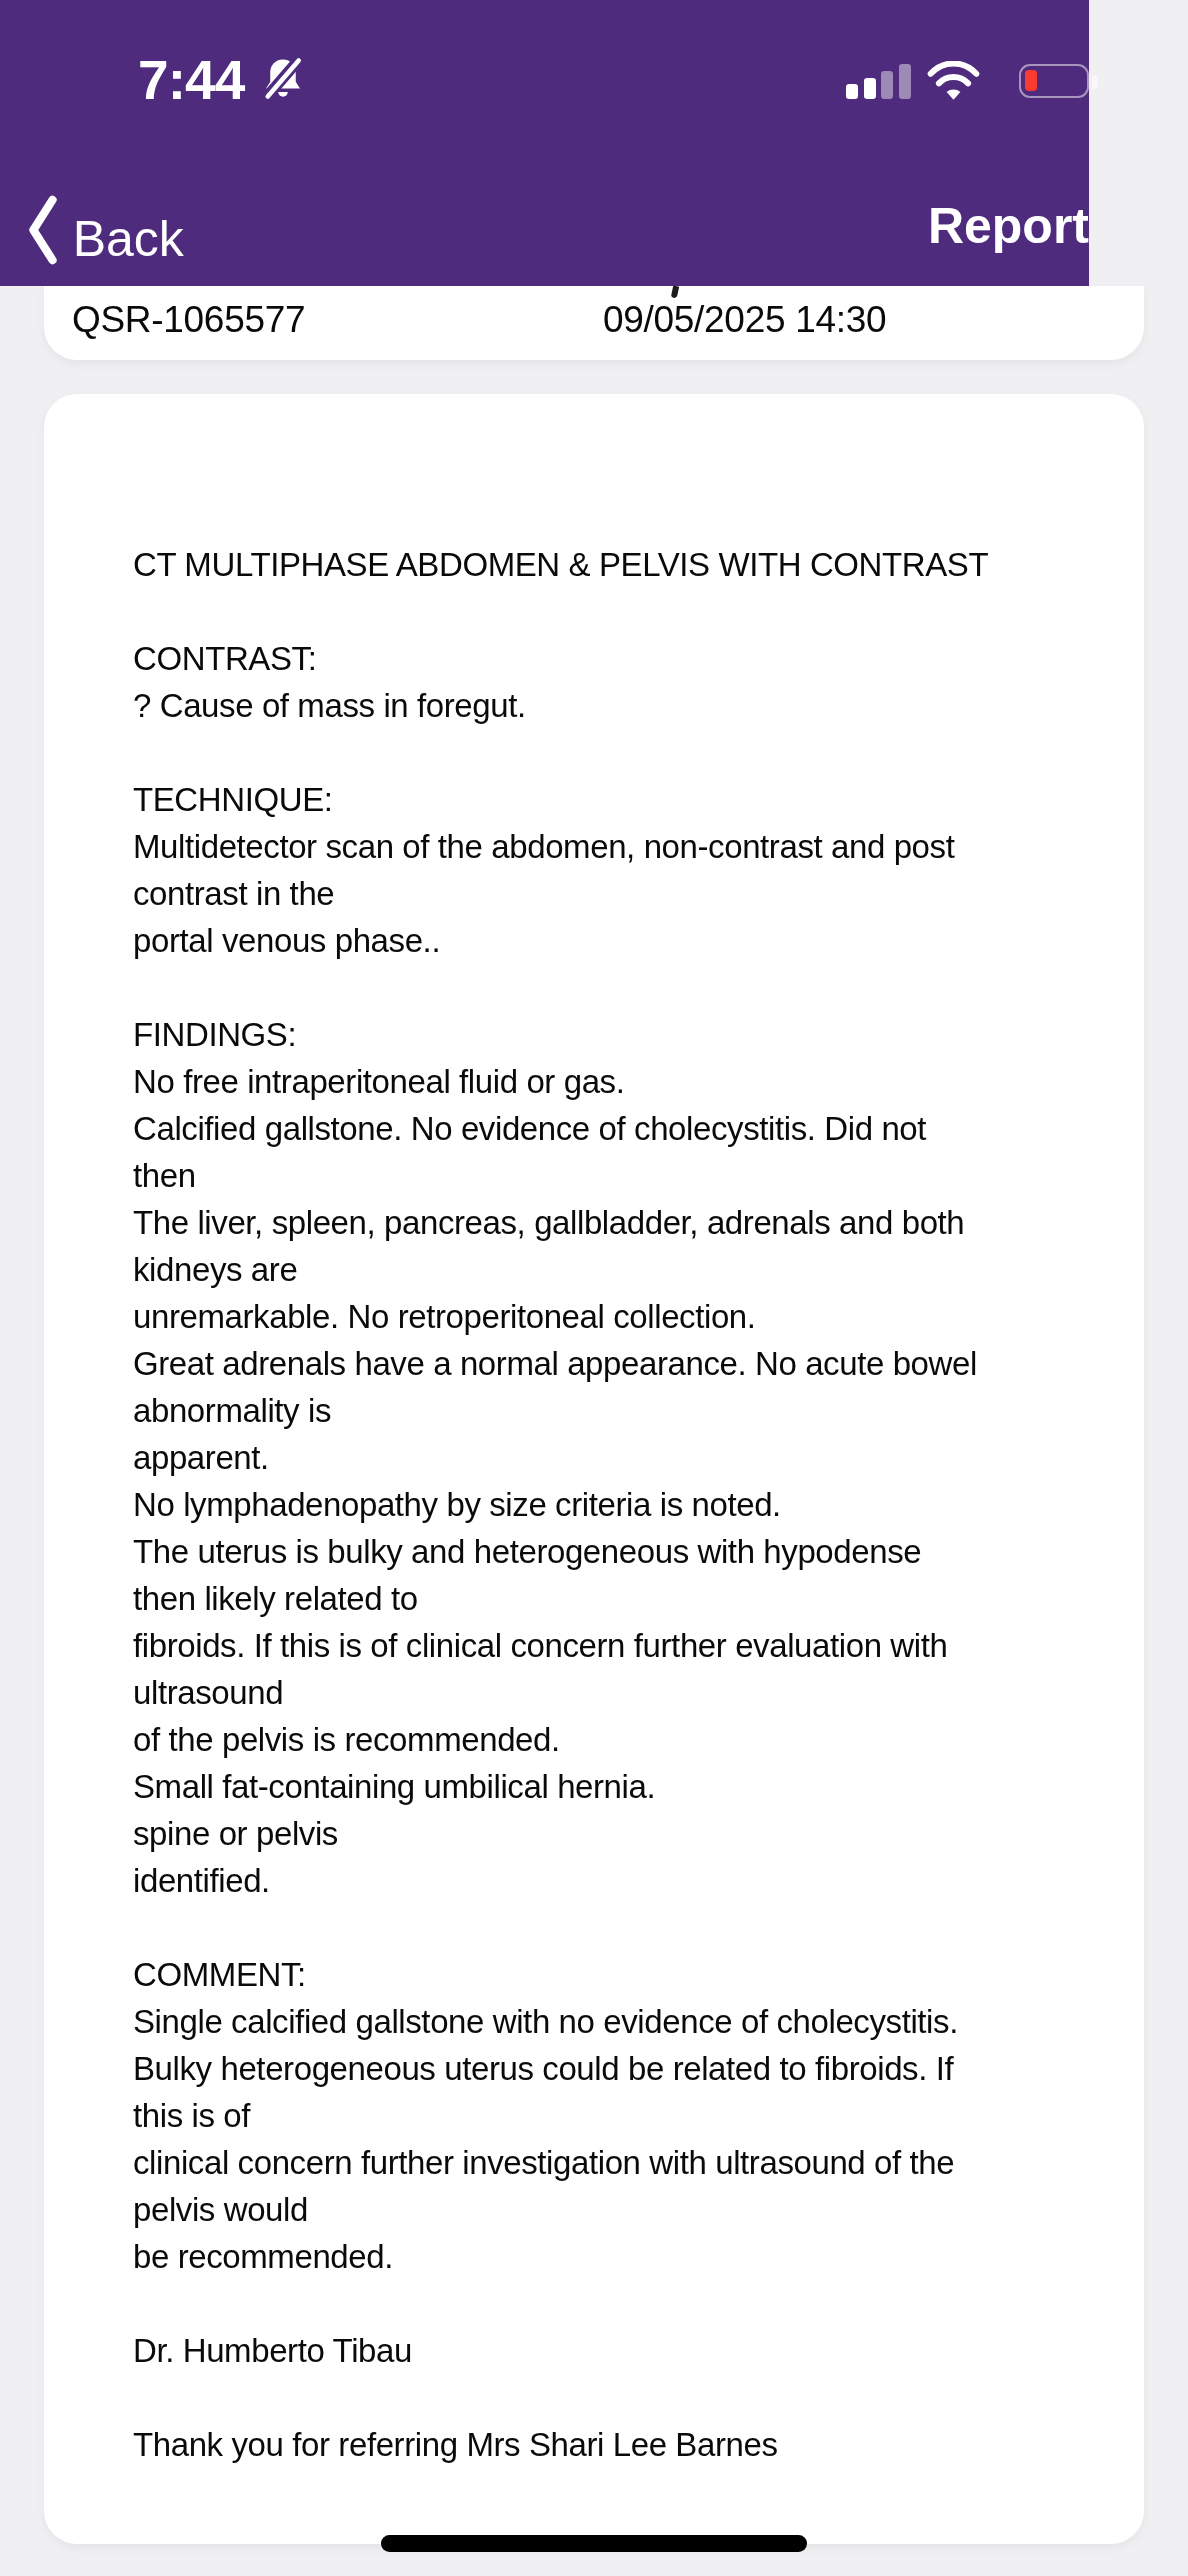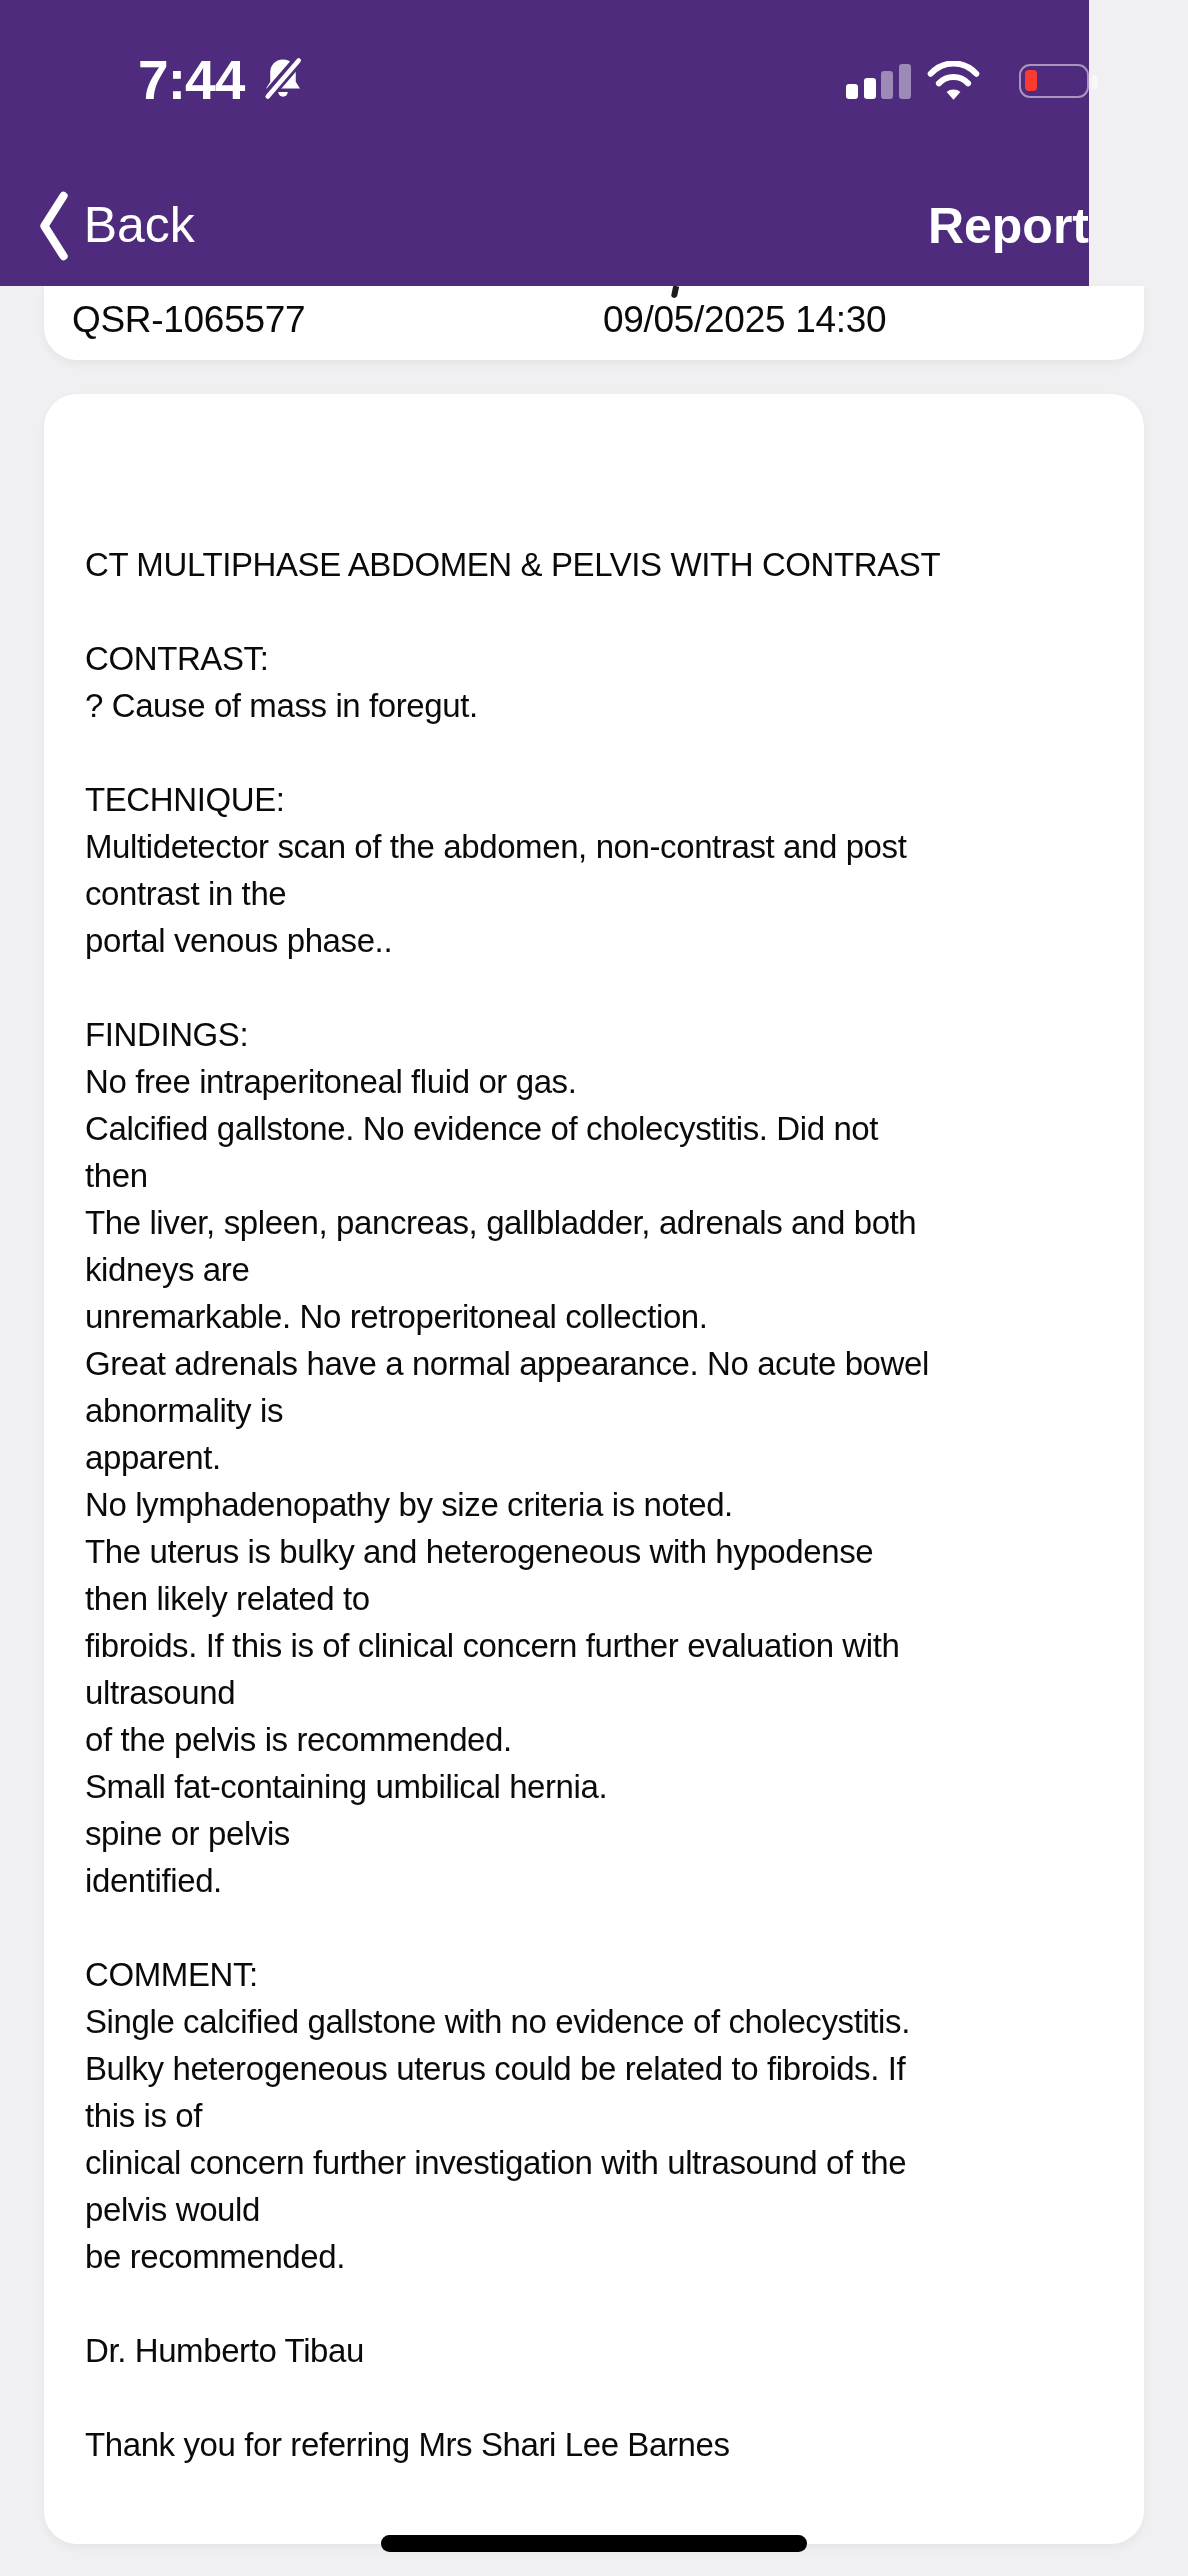--- a/index.html
+++ b/index.html
@@ -45,22 +45,22 @@
   }
   .battery-fill{
     position:absolute;left:3.7px;top:3.7px;width:12px;height:21px;
     border-radius:3.7px;background:var(--battery_low);
   }
   .battery-nub{
     position:absolute;left:1092px;top:75px;width:5.5px;height:14px;
     background:rgba(255,255,255,.5);border-radius:0 4.6px 4.6px 0;
   }
   .back-button{
-    position:absolute;left:38px;top:184px;height:83px;
-    display:flex;align-items:center;cursor:pointer;
+    position:absolute;left:27px;top:184px;height:83px;
+    display:flex;align-items:flex-end;cursor:pointer;
   }
   .back-label{
     margin-left:14.7px;font-size:50px;font-weight:400;color:#fff;line-height:55px;
   }
   .nav-title{
     position:absolute;left:0;right:0;top:199px;text-align:right;
     font-size:50px;font-weight:600;color:#fff;line-height:55px;
     pointer-events:none;
   }
   
@@ -90,20 +90,21 @@
     background:var(--card);
     border-radius:33px;
     box-shadow:0 3.7px 9.2px rgba(0,0,0,.05);
     overflow:hidden;
     z-index:1;
   }
   .report-body{
     padding:147px 35px 0 41px;
     font-size:33px;line-height:47px;letter-spacing:-0.4px;
     color:var(--text);
+    margin-left:48px;
   }
   .report-line{white-space:pre;min-height:47px;}
   
   .home-indicator{
     position:absolute;left:381px;top:2535px;width:426px;height:16.6px;
     border-radius:9.2px;background:var(--home_indicator);
     z-index:6;cursor:grab;
   }
 </style>
 </head>

